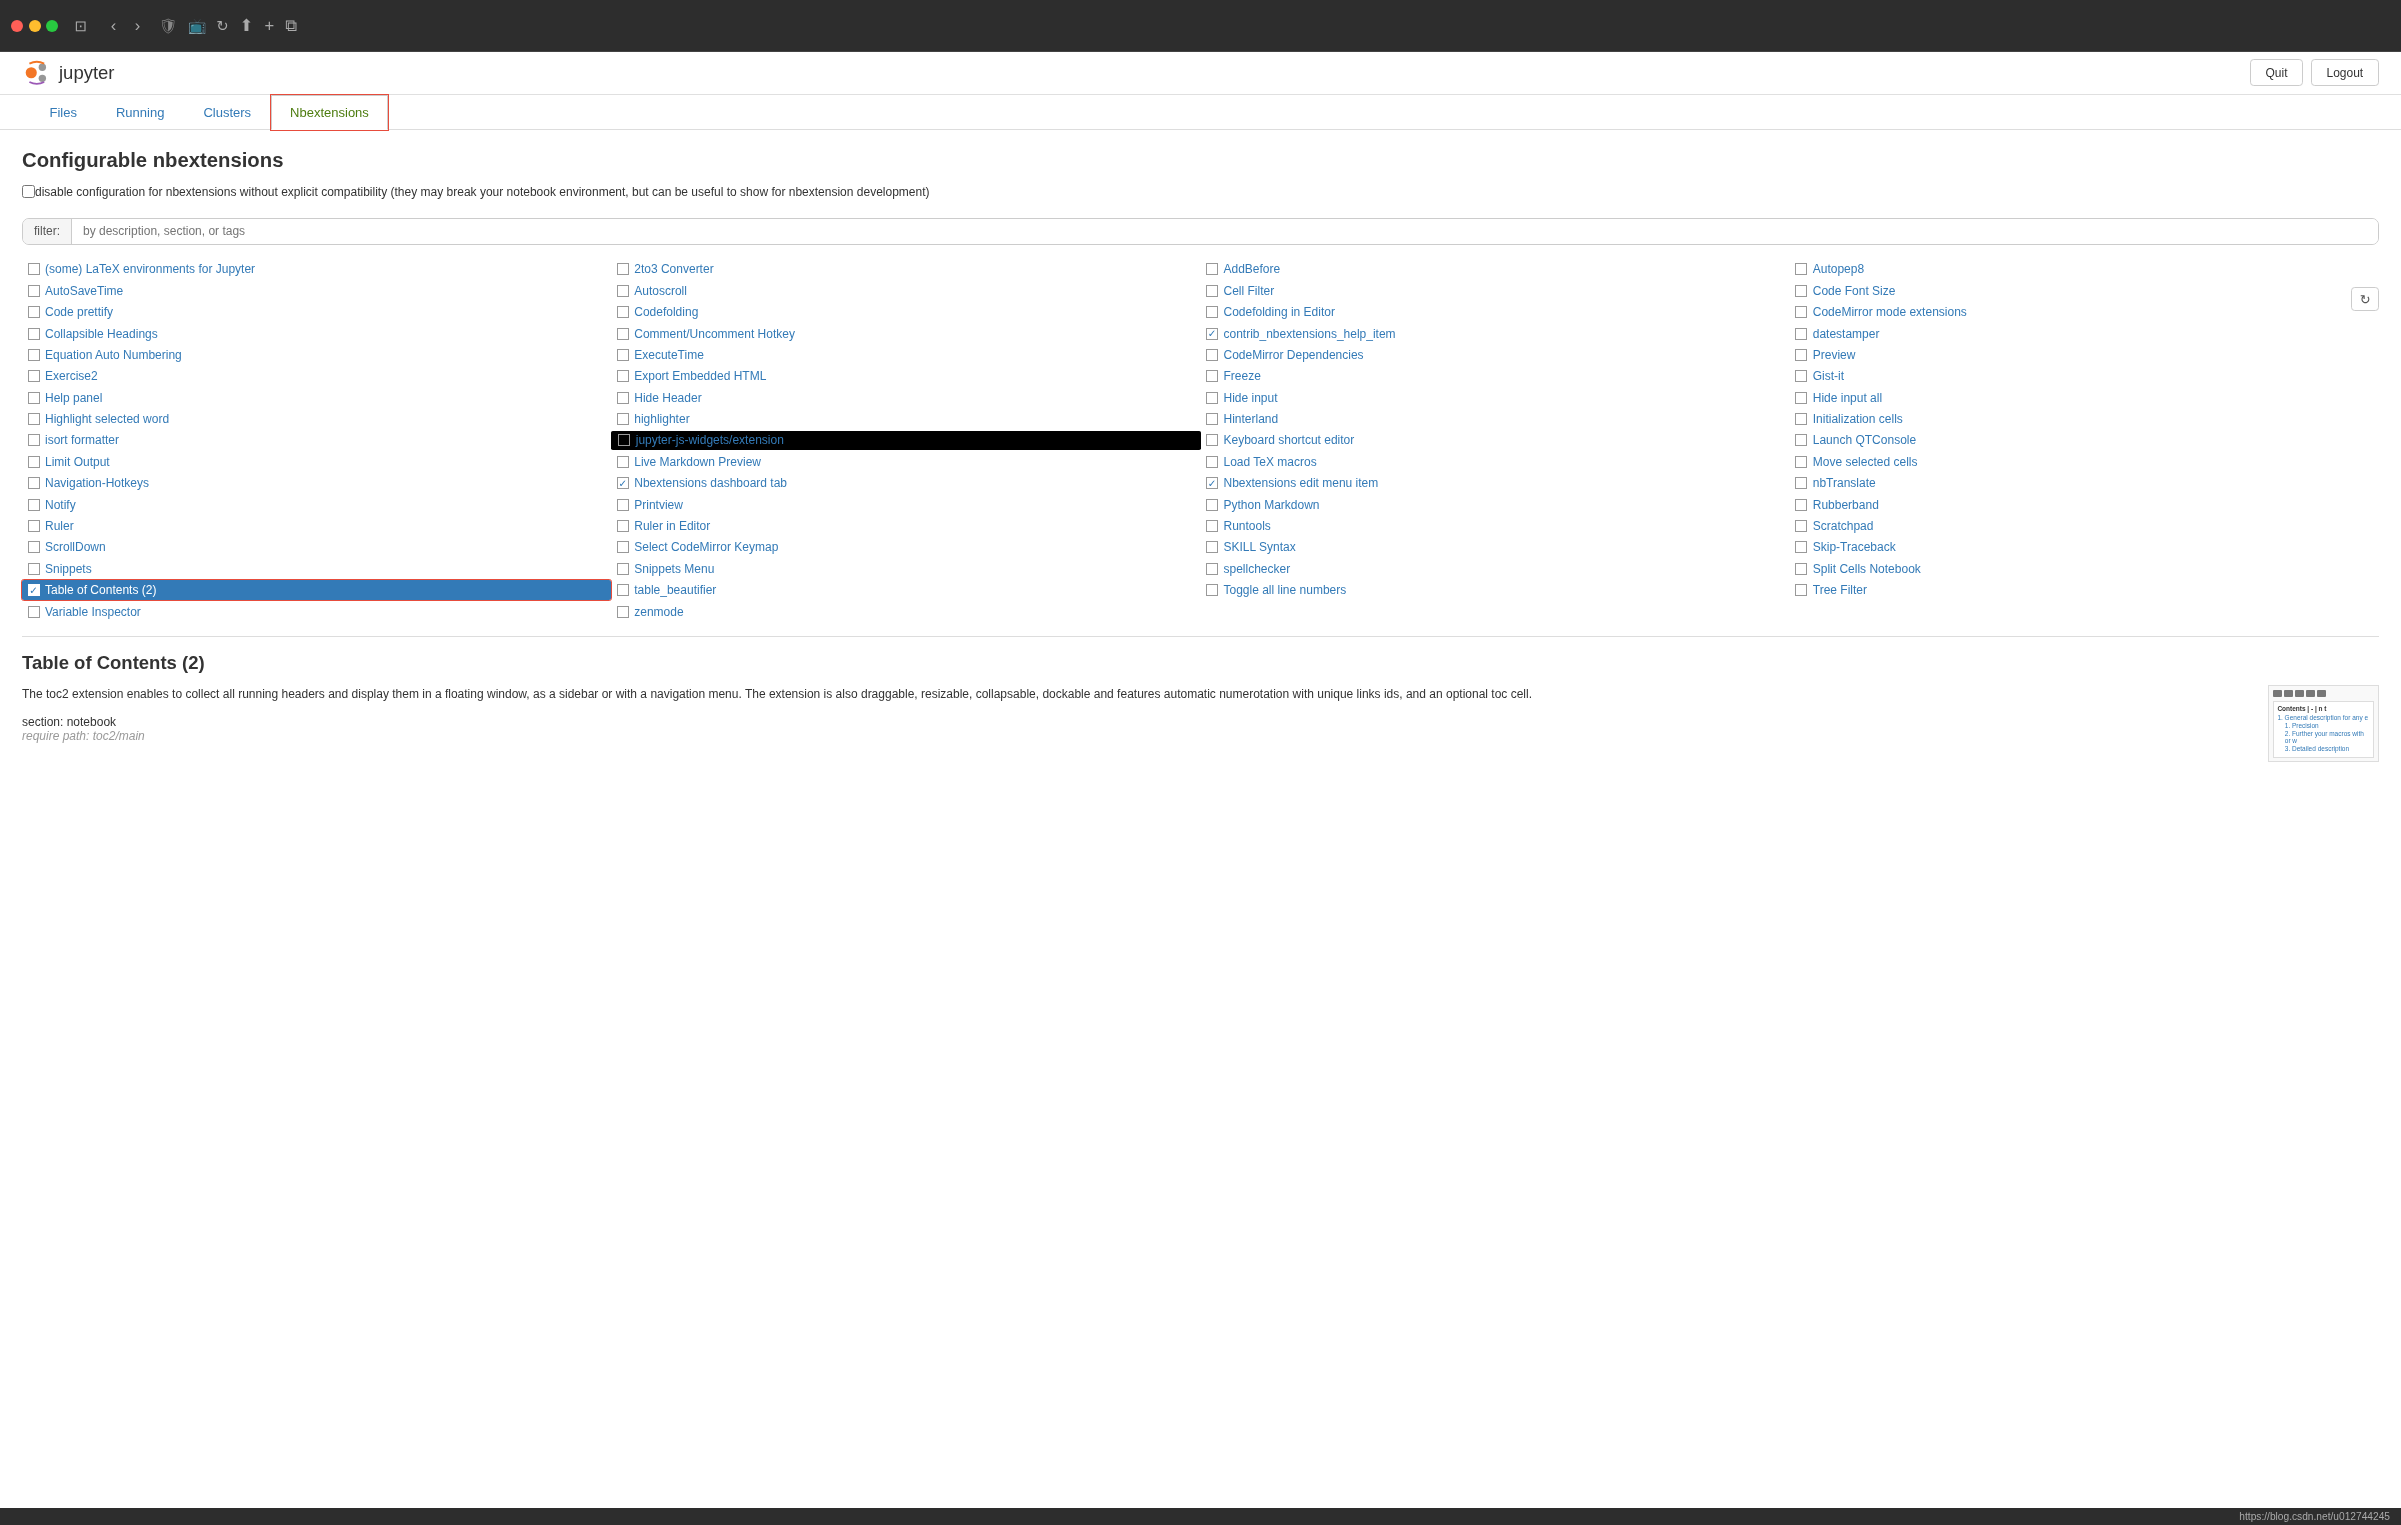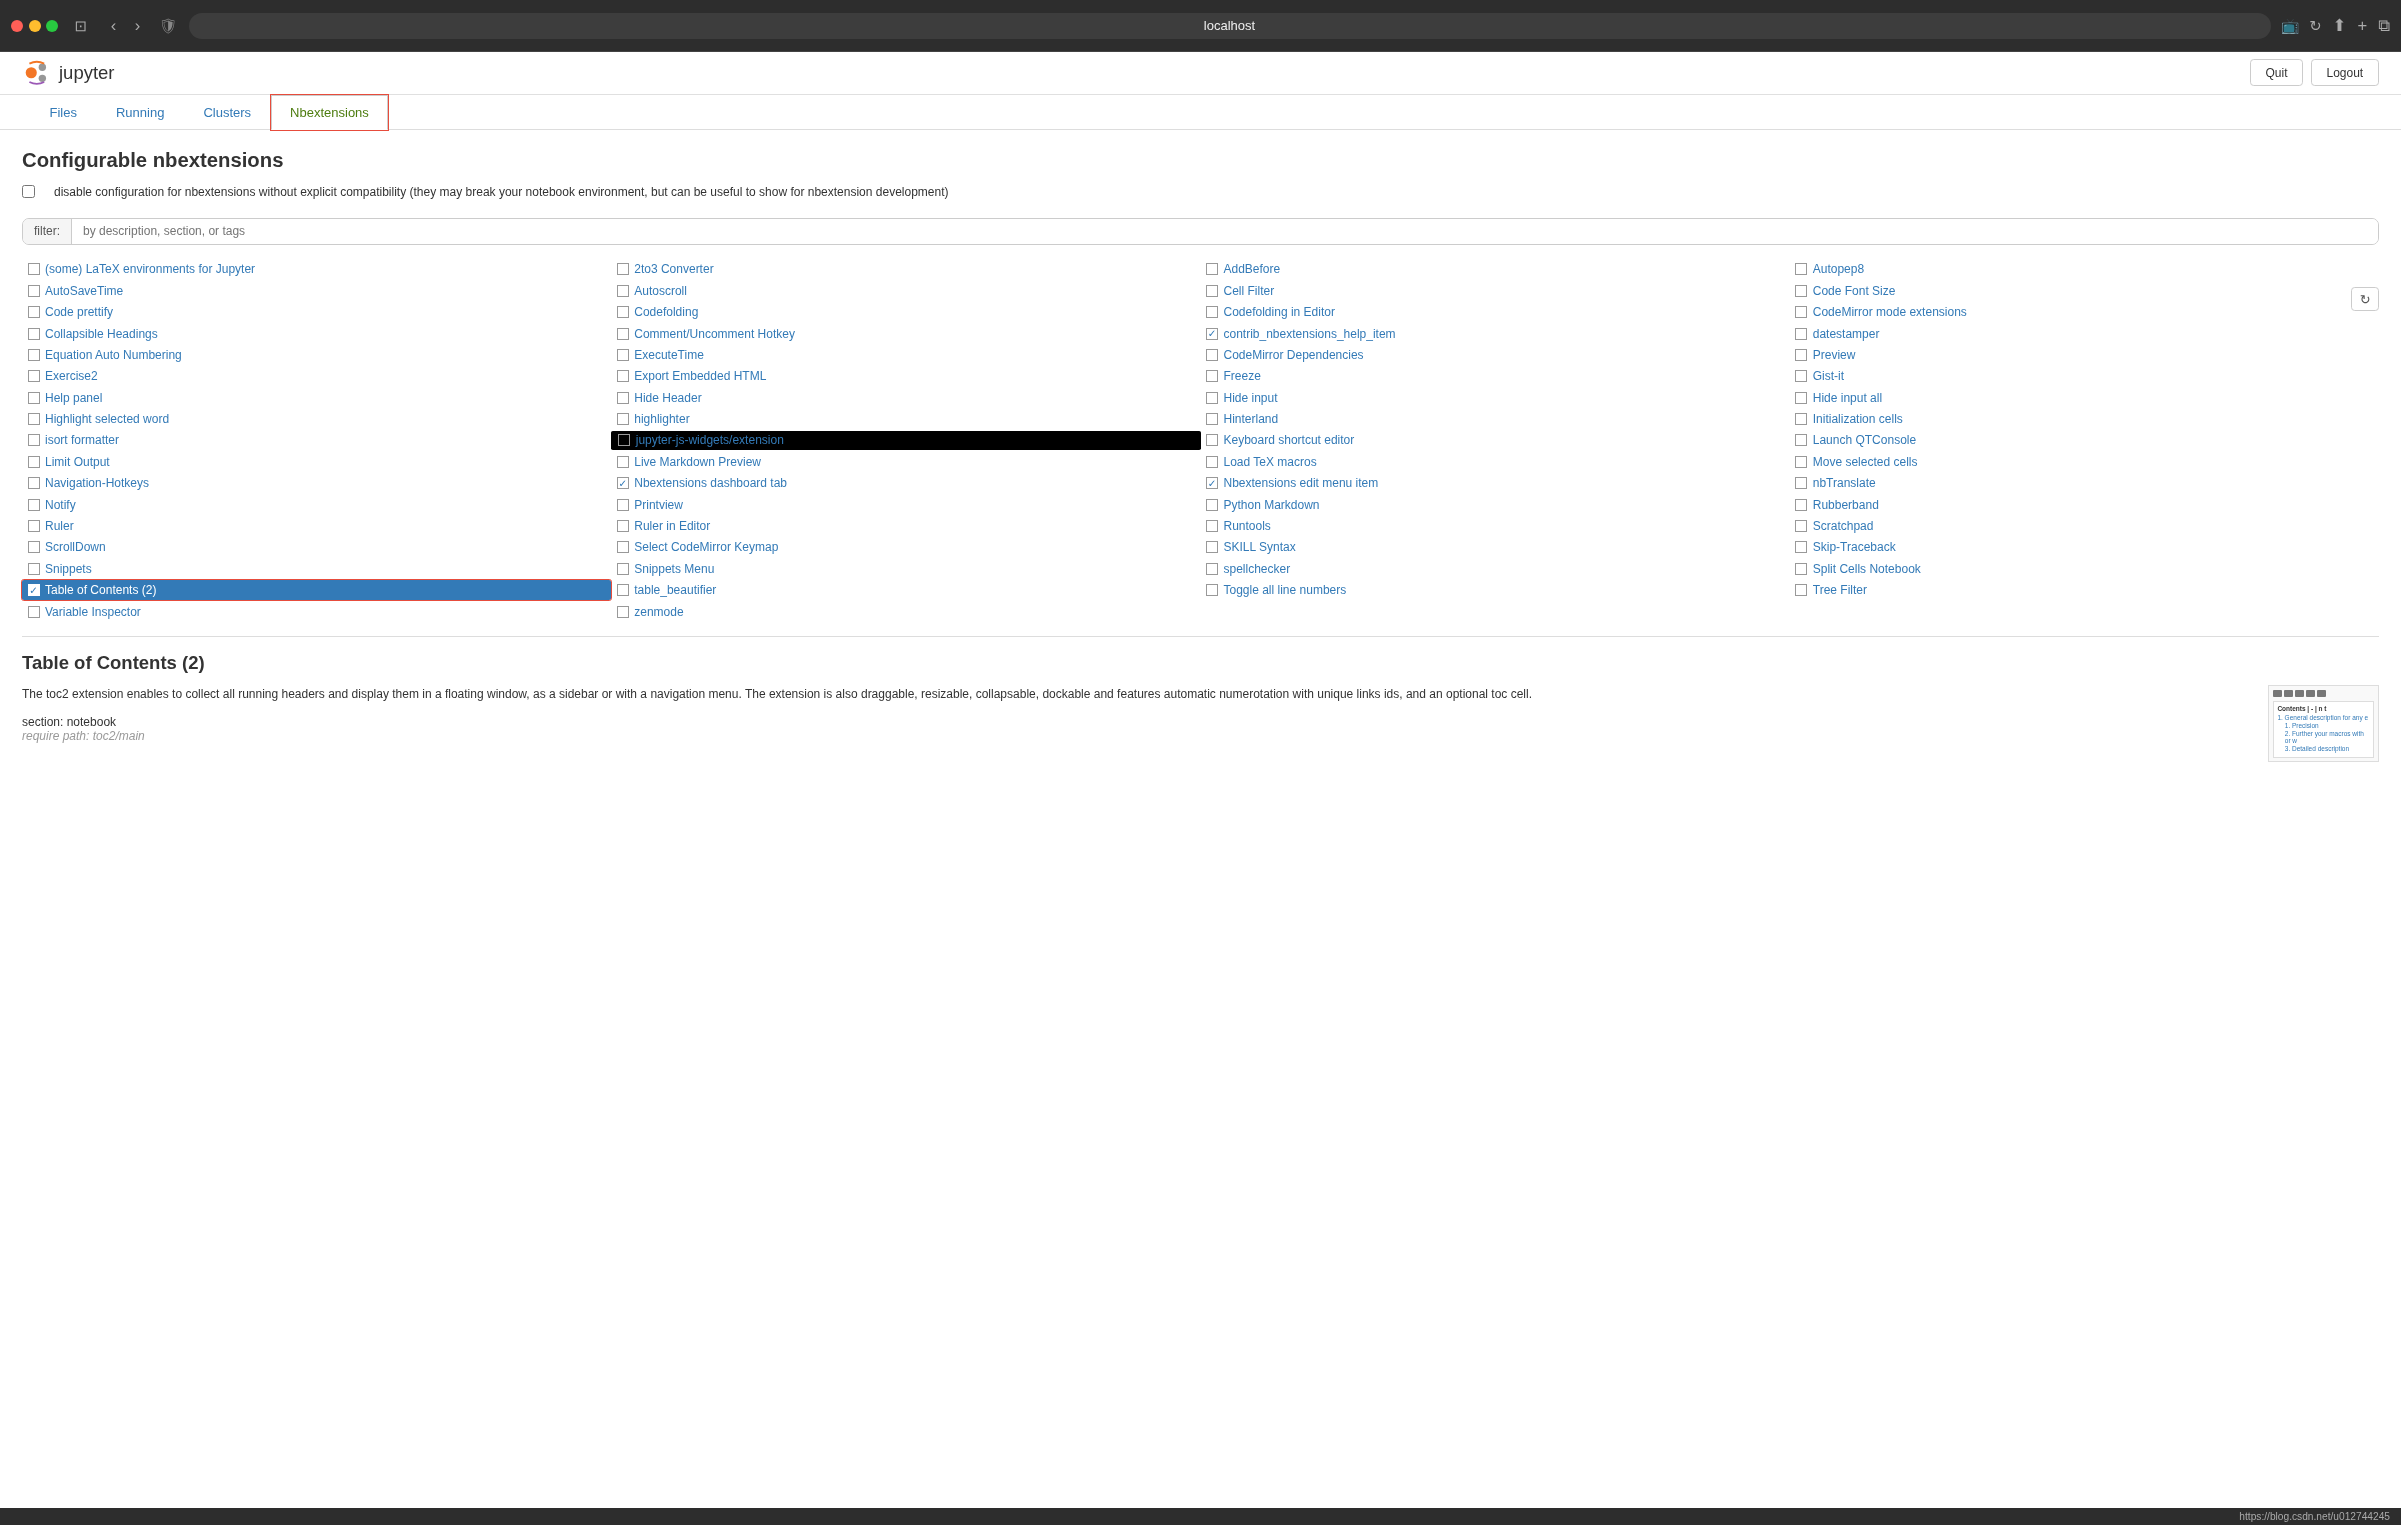--- a/index.html
+++ b/index.html
@@ -163,21 +163,21 @@
     .page-title {
       font-size: 20.3px;
       font-weight: bold;
       color: #333;
       margin-bottom: 11px;
     }
 
     .compat-row {
       display: flex;
       align-items: flex-start;
-      gap: 19px;
+      gap: 0;
       margin-bottom: 14.8px;
       padding: 1.8px 0;
     }
     .compat-checkbox {
       width: 13px;
       height: 13px;
       margin-top: 0.9px;
       cursor: pointer;
       border: 1.8px solid #e74c3c;
       flex-shrink: 0;
@@ -377,21 +377,20 @@
     <div class="traffic-light tl-red"></div>
     <div class="traffic-light tl-yellow"></div>
     <div class="traffic-light tl-green"></div>
   </div>
   <button class="browser-sidebar-btn">⊡</button>
   <div class="browser-nav">
     <button class="browser-nav-btn">‹</button>
     <button class="browser-nav-btn">›</button>
   </div>
   <span class="browser-shield">🛡</span>
-  <input class="browser-url-bar" value="localhost" style="">
   <div class="browser-right-icons">
     <span>📺</span>
     <span style="cursor:pointer">↻</span>
   </div>
   <button class="browser-action-btn">⬆</button>
   <button class="browser-action-btn">+</button>
   <button class="browser-action-btn">⧉</button>
 </div>
 
 <div class="page-wrapper">

